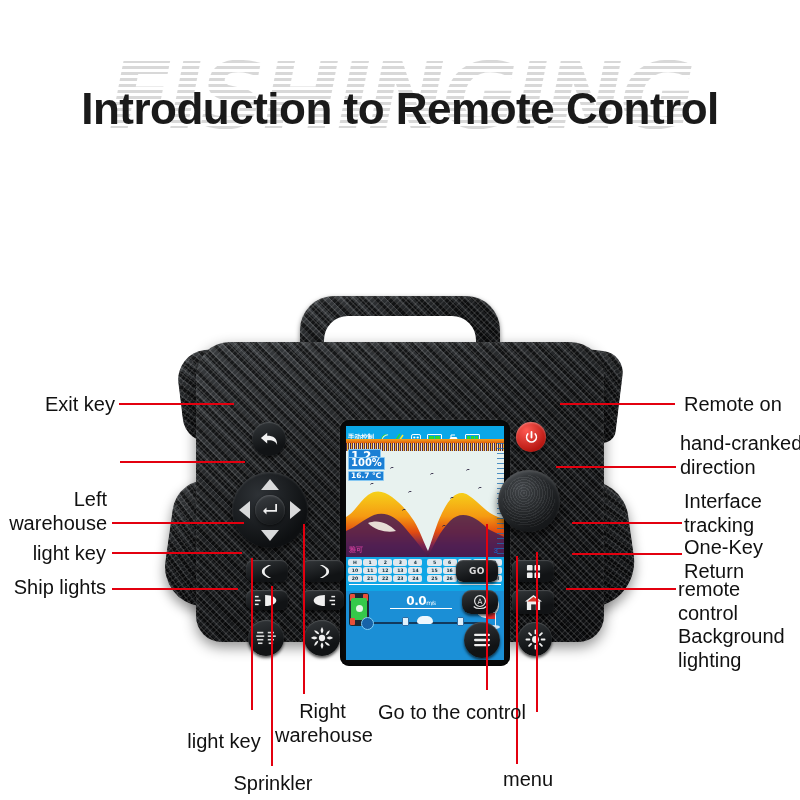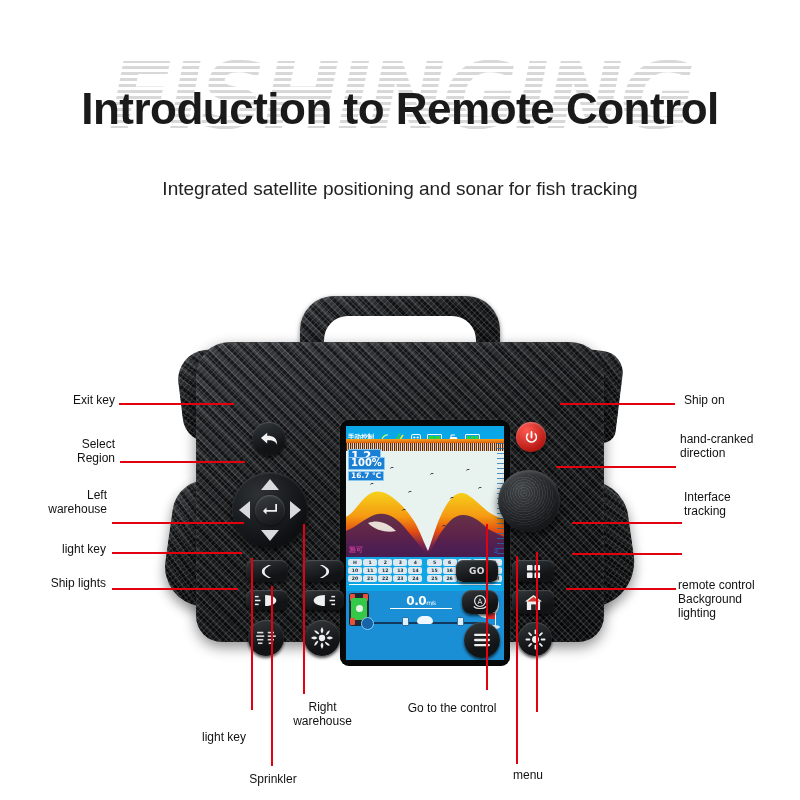--- a/index.html
+++ b/index.html
@@ -185,36 +185,35 @@
 
   .btn-go{right:106px;top:218px;width:42px;height:22px;}
   .btn-iface{right:50px;top:218px;width:42px;height:22px;}
   .btn-auto{right:106px;top:248px;width:36px;height:24px;border-radius:9px;}
   .btn-home{right:50px;top:248px;width:42px;height:24px;}
   .btn-menu{right:104px;top:280px;width:36px;height:36px;}
   .btn-bright{right:52px;top:280px;width:34px;height:34px;}
   .go-txt{font-size:9px;font-weight:bold;color:#dedede;font-family:"DejaVu Sans",sans-serif;letter-spacing:.5px;}
 
   
-  .lbl{position:absolute;font-size:12px;color:#111;line-height:1.18;font-family:"Liberation Sans",sans-serif;}
+  .lbl{position:absolute;font-size:20px;color:#111;line-height:1.18;font-family:"Liberation Sans",sans-serif;}
   .lbl.r{text-align:right;}
   .lbl.l{text-align:left;}
   .lbl.c{text-align:center;}
   .ln{position:absolute;background:#e3000f;}
   .ln.h{height:2px;}
   .ln.v{width:2px;}
 </style>
 </head>
 <body>
 
 <div id="stage">
 
   <div class="watermark">FISHINGING</div>
   <div class="title">Introduction to Remote Control</div>
-  <div class="subtitle">Integrated satellite positioning and sonar for fish tracking</div>
 
   <div id="device">
 
     <div class="handle carbon"></div>
     <div class="handle-hole"></div>
 
     <div class="wing left carbon"></div>
     <div class="wing right carbon"></div>
     <div class="shoulder left carbon"></div>
     <div class="shoulder right carbon"></div>
@@ -504,45 +503,45 @@
     </div>
   </div>
 
   <div class="ln h" style="left:119px;top:403px;width:115px;"></div>
   <div class="ln h" style="left:120px;top:461px;width:125px;"></div>
   <div class="ln h" style="left:112px;top:522px;width:132px;"></div>
   <div class="ln h" style="left:112px;top:552px;width:130px;"></div>
   <div class="ln h" style="left:112px;top:588px;width:126px;"></div>
 
   <div class="lbl r" style="left:10px;top:393px;width:105px;">Exit key</div>
-  <div class="lbl r" style="left:10px;top:437px;width:105px;">
-    <div>Select</div>
-    <div>Region</div>
-  </div>
   <div class="lbl r" style="left:2px;top:488px;width:105px;">
     <div>Left</div>
     <div>warehouse</div>
   </div>
   <div class="lbl r" style="left:6px;top:542px;width:100px;">light key</div>
   <div class="lbl r" style="left:6px;top:576px;width:100px;">Ship lights</div>
 
   <div class="ln h" style="left:560px;top:403px;width:115px;"></div>
   <div class="ln h" style="left:556px;top:466px;width:120px;"></div>
   <div class="ln h" style="left:572px;top:522px;width:110px;"></div>
   <div class="ln h" style="left:572px;top:553px;width:110px;"></div>
   <div class="ln h" style="left:566px;top:588px;width:110px;"></div>
 
-  <div class="lbl l" style="left:684px;top:393px;width:115px;">Ship on</div>
+  <div class="lbl l" style="left:684px;top:393px;width:115px;">Remote on</div>
   <div class="lbl l" style="left:680px;top:432px;width:125px;">
     <div>hand-cranked</div>
     <div>direction</div>
   </div>
   <div class="lbl l" style="left:684px;top:490px;width:115px;">
     <div>Interface</div>
     <div>tracking</div>
+  </div>
+  <div class="lbl l" style="left:684px;top:536px;width:115px;">
+    <div>One-Key</div>
+    <div>Return</div>
   </div>
   <div class="lbl l" style="left:678px;top:578px;width:125px;">
     <div>remote control</div>
     <div>Background</div>
     <div>lighting</div>
   </div>
 
   <div class="ln v" style="left:251px;top:558px;height:152px;"></div>
   <div class="ln v" style="left:271px;top:586px;height:180px;"></div>
   <div class="ln v" style="left:303px;top:524px;height:170px;"></div>

